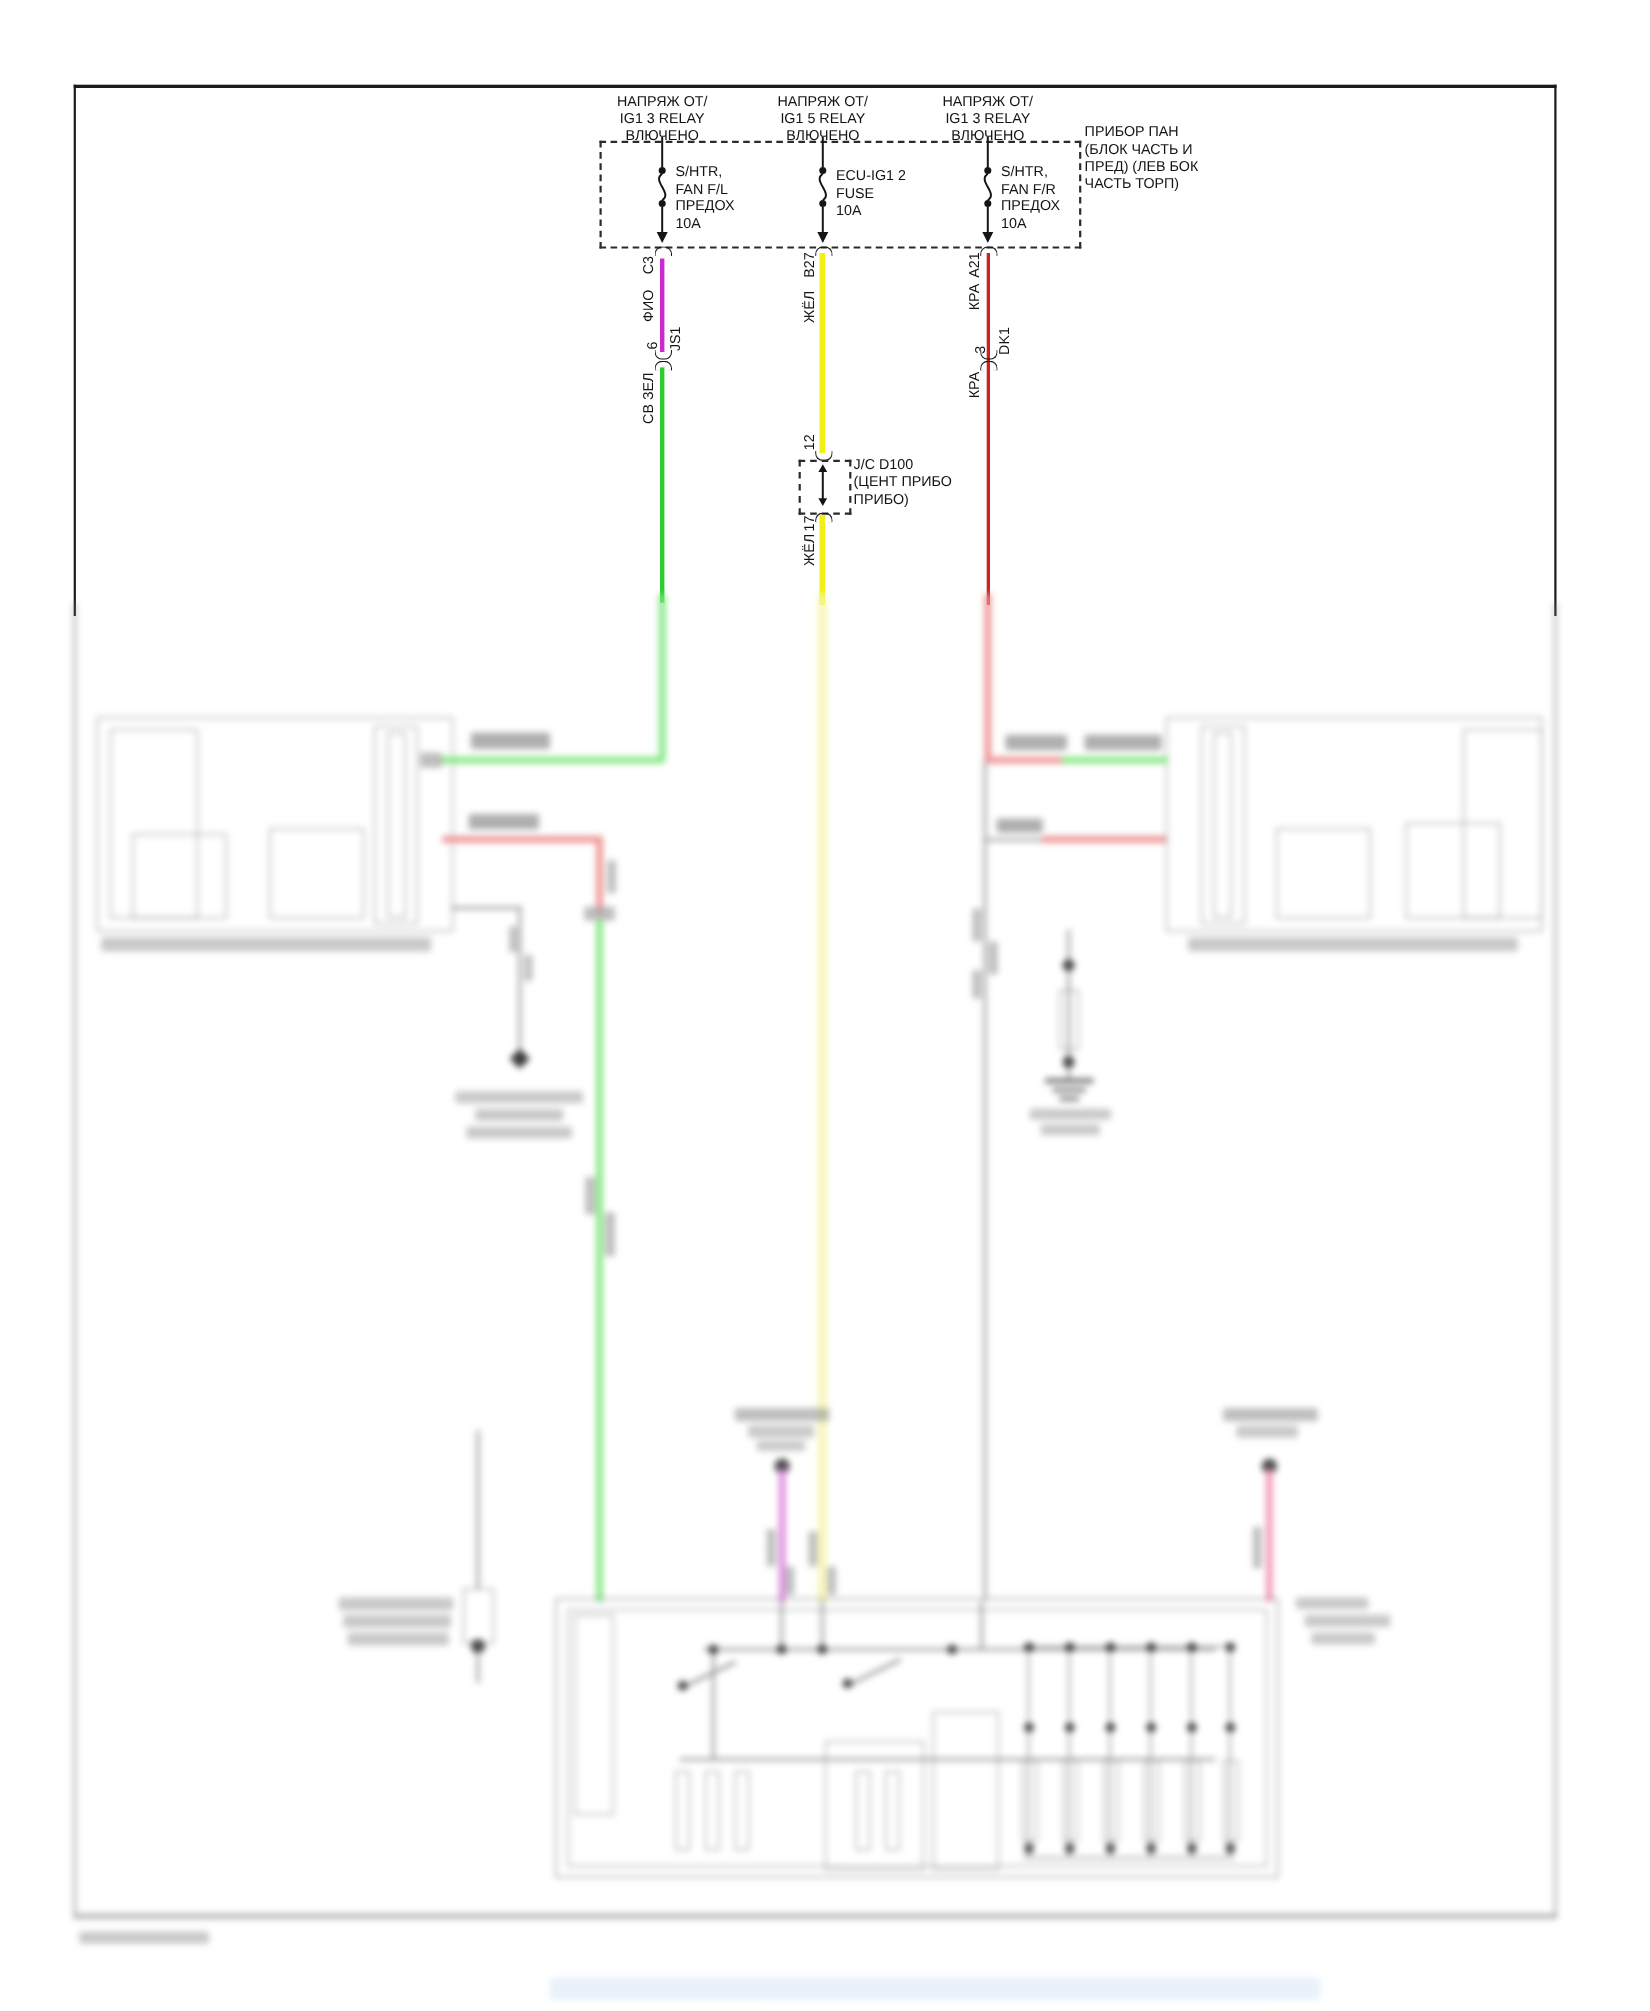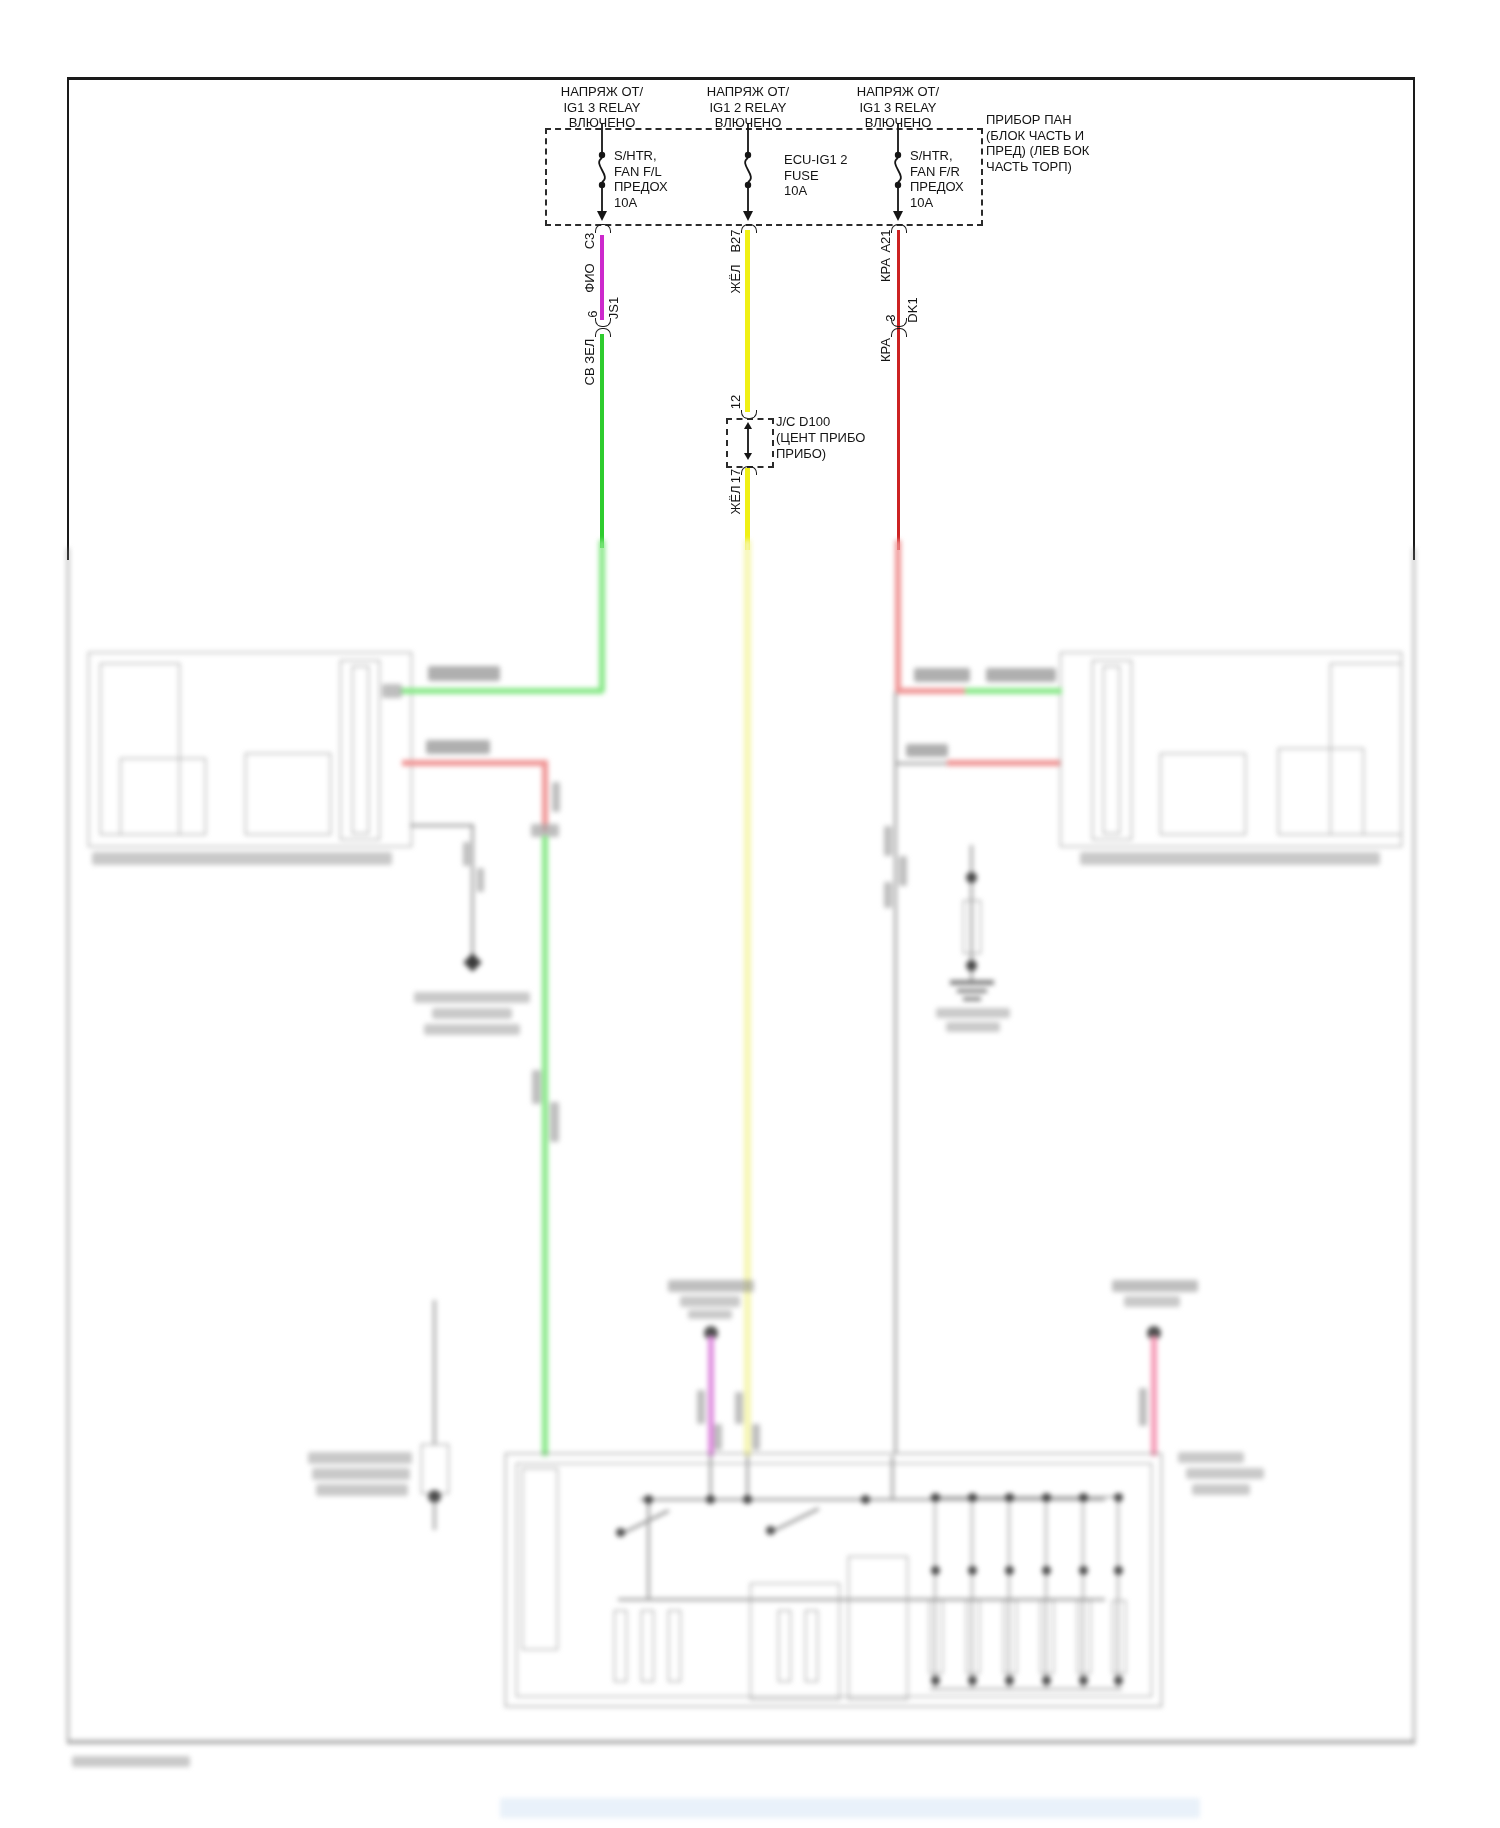--- a/index.html
+++ b/index.html
@@ -39,21 +39,21 @@
   <div class="abs border-line" style="left:67px;top:77px;width:2px;height:483px;"></div>
   <div class="abs border-line" style="left:1413px;top:77px;width:2px;height:483px;"></div>
 
   <div class="abs tl" style="left:536px;top:84px;">
     <div>НАПРЯЖ ОТ/</div>
     <div>IG1 3 RELAY</div>
     <div>ВЛЮЧЕНО</div>
   </div>
   <div class="abs tl" style="left:682px;top:84px;">
     <div>НАПРЯЖ ОТ/</div>
-    <div>IG1 2 RELAY</div>
+    <div>IG1 5 RELAY</div>
     <div>ВЛЮЧЕНО</div>
   </div>
   <div class="abs tl" style="left:832px;top:84px;">
     <div>НАПРЯЖ ОТ/</div>
     <div>IG1 3 RELAY</div>
     <div>ВЛЮЧЕНО</div>
   </div>
 
   <div class="abs dashedbox" style="left:545px;top:128px;width:434px;height:94px;"></div>
   <div class="abs ll" style="left:986px;top:112px;width:150px;">
@@ -87,21 +87,21 @@
     <line x1="22" y1="64" x2="22" y2="87" stroke="#151515" stroke-width="1.8"></line>
     <polygon points="17,87 27,87 22,97" fill="#151515"></polygon>
   </svg>
 
   <div class="abs ll" style="left:614px;top:148px;">
     <div>S/HTR,</div>
     <div>FAN F/L</div>
     <div>ПРЕДОХ</div>
     <div>10A</div>
   </div>
-  <div class="abs ll" style="left:760px;top:152px;margin-left:24px;">
+  <div class="abs ll" style="left:760px;top:152px;">
     <div>ECU-IG1 2</div>
     <div>FUSE</div>
     <div>10A</div>
   </div>
   <div class="abs ll" style="left:910px;top:148px;">
     <div>S/HTR,</div>
     <div>FAN F/R</div>
     <div>ПРЕДОХ</div>
     <div>10A</div>
   </div>

